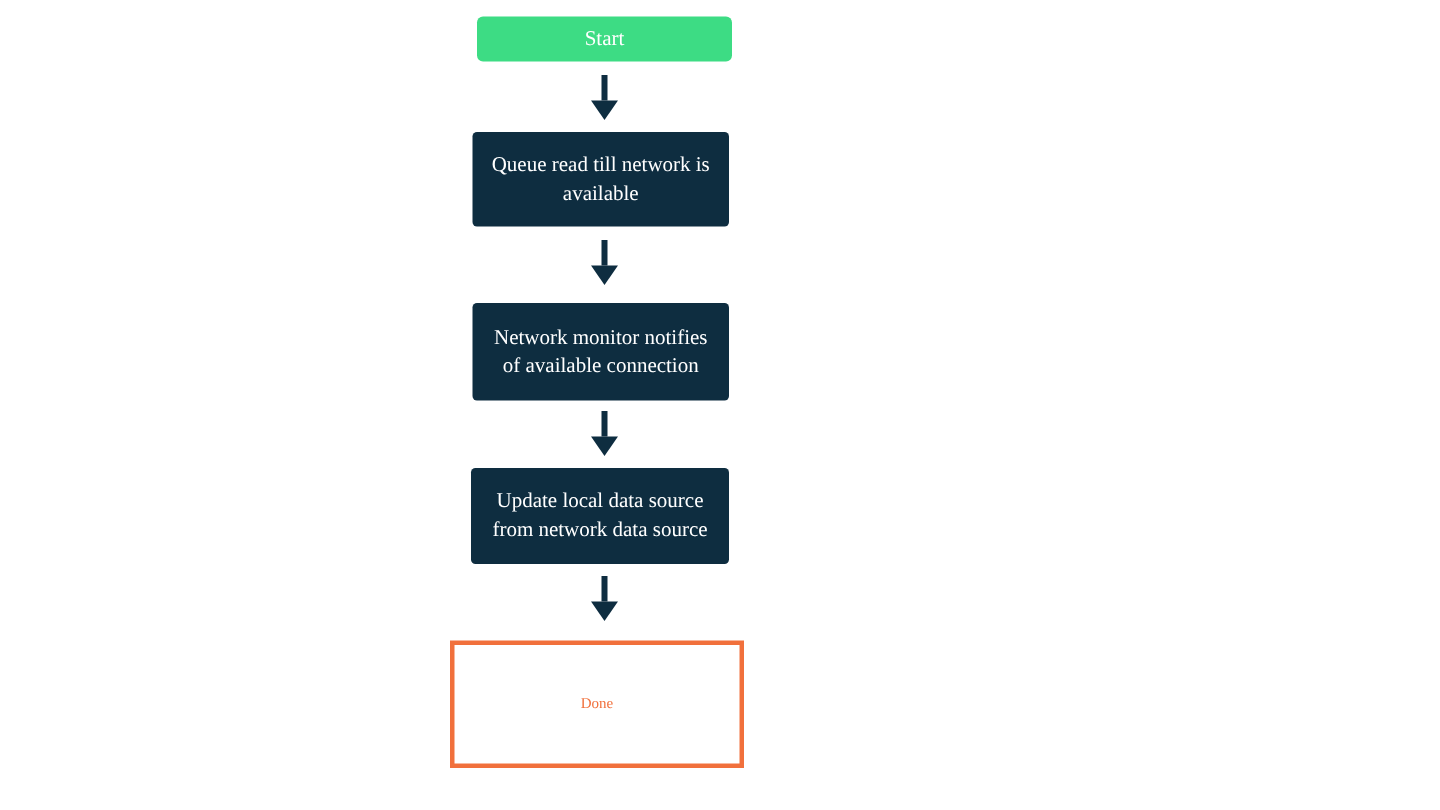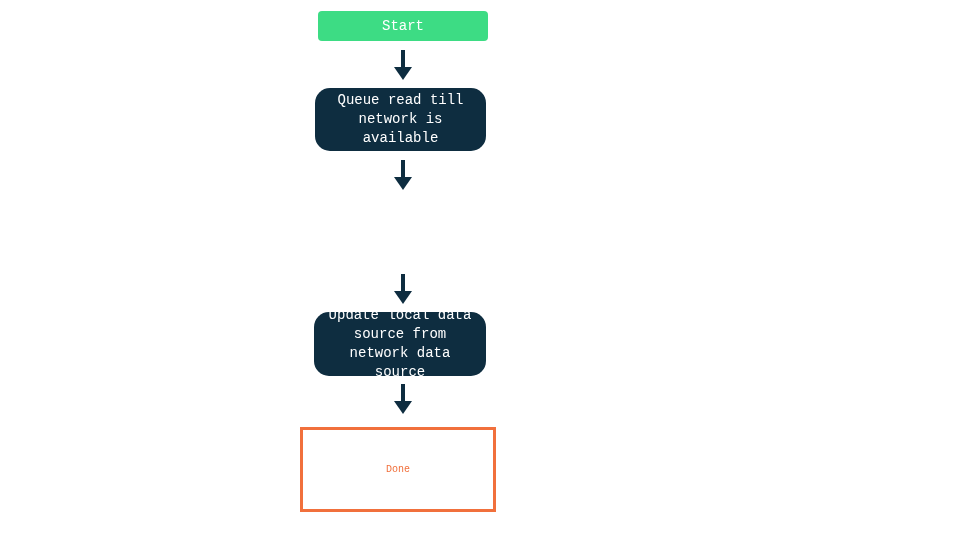--- a/index.html
+++ b/index.html
@@ -6,21 +6,21 @@
     margin: 0;
     padding: 0;
     background: #ffffff;
   }
   .canvas {
     position: relative;
     width: 829px;
     height: 540px;
     background: #ffffff;
     overflow: hidden;
-    font-family: Liberation Mono, monospace;
+    font-family: Liberation Serif, serif;
   }
   .node {
     position: absolute;
     display: flex;
     align-items: center;
     justify-content: center;
     text-align: center;
     box-sizing: border-box;
     font-size: 14px;
     line-height: 19px;
@@ -29,21 +29,21 @@
   .node-start {
     left: 318px;
     top: 11px;
     width: 170px;
     height: 30px;
     background: #3ddc84;
     border-radius: 4px;
   }
   .node-process {
     background: #0e2d40;
-    border-radius: 15px;
+    border-radius: 3px;
     padding: 0 10px;
   }
   .node-queue {
     left: 315px;
     top: 88px;
     width: 171px;
     height: 63px;
   }
   .node-monitor {
     left: 315px;
@@ -104,20 +104,21 @@
     <div class="arrow-head"></div>
   </div>
 
   <div class="node node-process node-queue">Queue read till network is available</div>
 
   <div class="arrow arrow-2">
     <div class="arrow-stem"></div>
     <div class="arrow-head"></div>
   </div>
 
+  <div class="node node-process node-monitor">Network monitor notifies of available connection</div>
 
   <div class="arrow arrow-3">
     <div class="arrow-stem"></div>
     <div class="arrow-head"></div>
   </div>
 
   <div class="node node-process node-update">Update local data source from network data source</div>
 
   <div class="arrow arrow-4">
     <div class="arrow-stem"></div>

